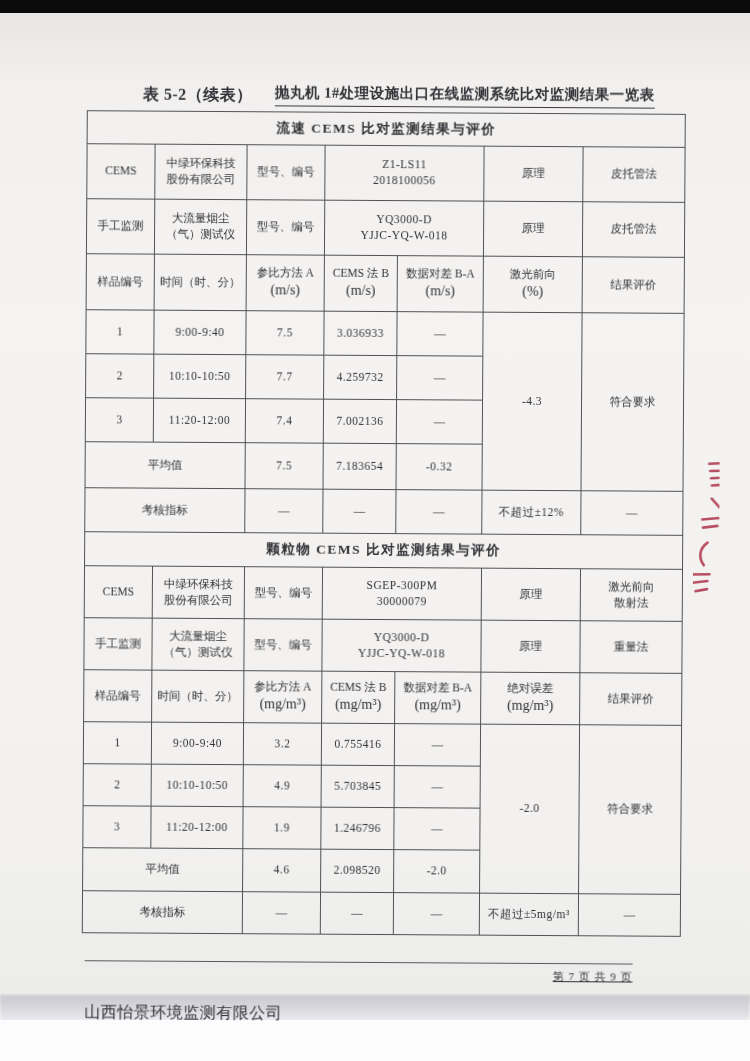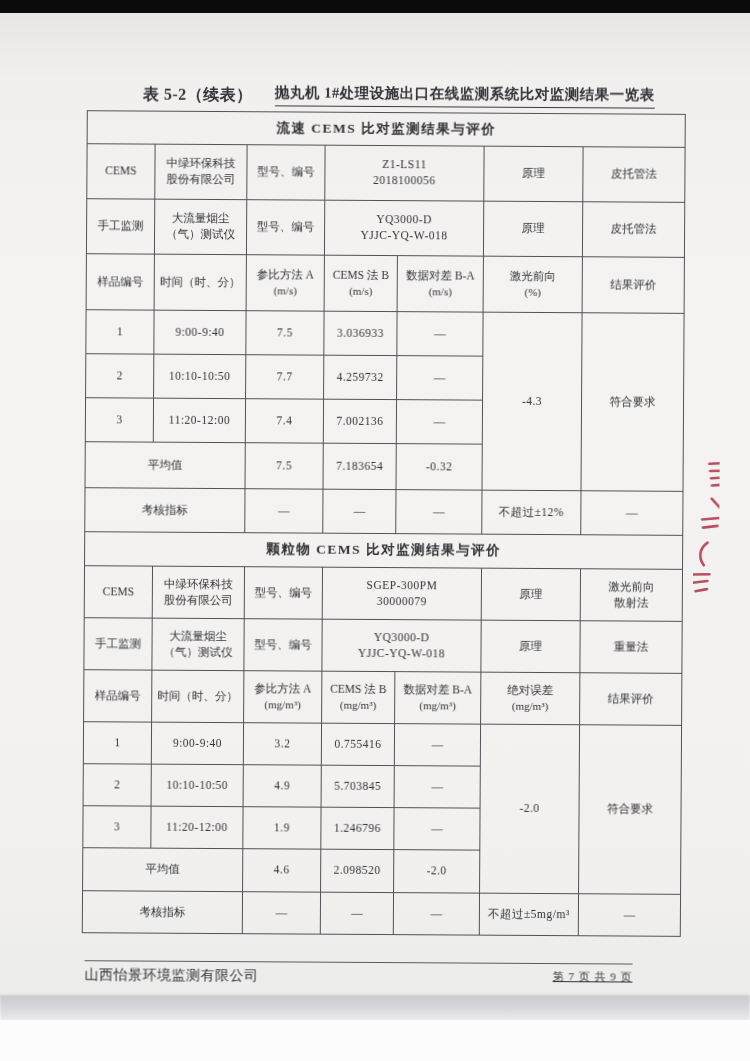--- a/index.html
+++ b/index.html
@@ -57,30 +57,30 @@
   .h-equip{height:55px;}
   .h-head{height:56px;}
   .h-data{height:44px;}
   .h-avg{height:46px;}
   .h-sec2{height:34px;}
   .h-equip2{height:52px;}
   .h-head2{height:52px;}
   .h-data2{height:42px;}
   .h-avg2{height:43px;}
   .h-ass2{height:42px;}
-  .unit{font-size:11px;}
+  .unit{font-size:14px;}
   .num{letter-spacing:0.5px;}
   .dash{font-weight:600;letter-spacing:0;}
   .footer{
     position:absolute;top:962px;left:90px;width:548px;
     border-top:1.5px solid #5a5a5e;
     display:flex;justify-content:space-between;align-items:flex-start;
     padding-top:5px;
   }
-  .footer-company{font-size:14px;letter-spacing:0.5px;}
+  .footer-company{font-size:16px;letter-spacing:0.5px;margin-top:36px;}
   .footer-page{font-size:11px;letter-spacing:1px;text-decoration:underline;}
   .stamp{
     position:absolute;left:696px;top:430px;width:26px;height:162px;
     overflow:hidden;opacity:0.88;
   }
 </style>
 </head>
 <body>
 
 <div class="scan-top-bar"></div>

